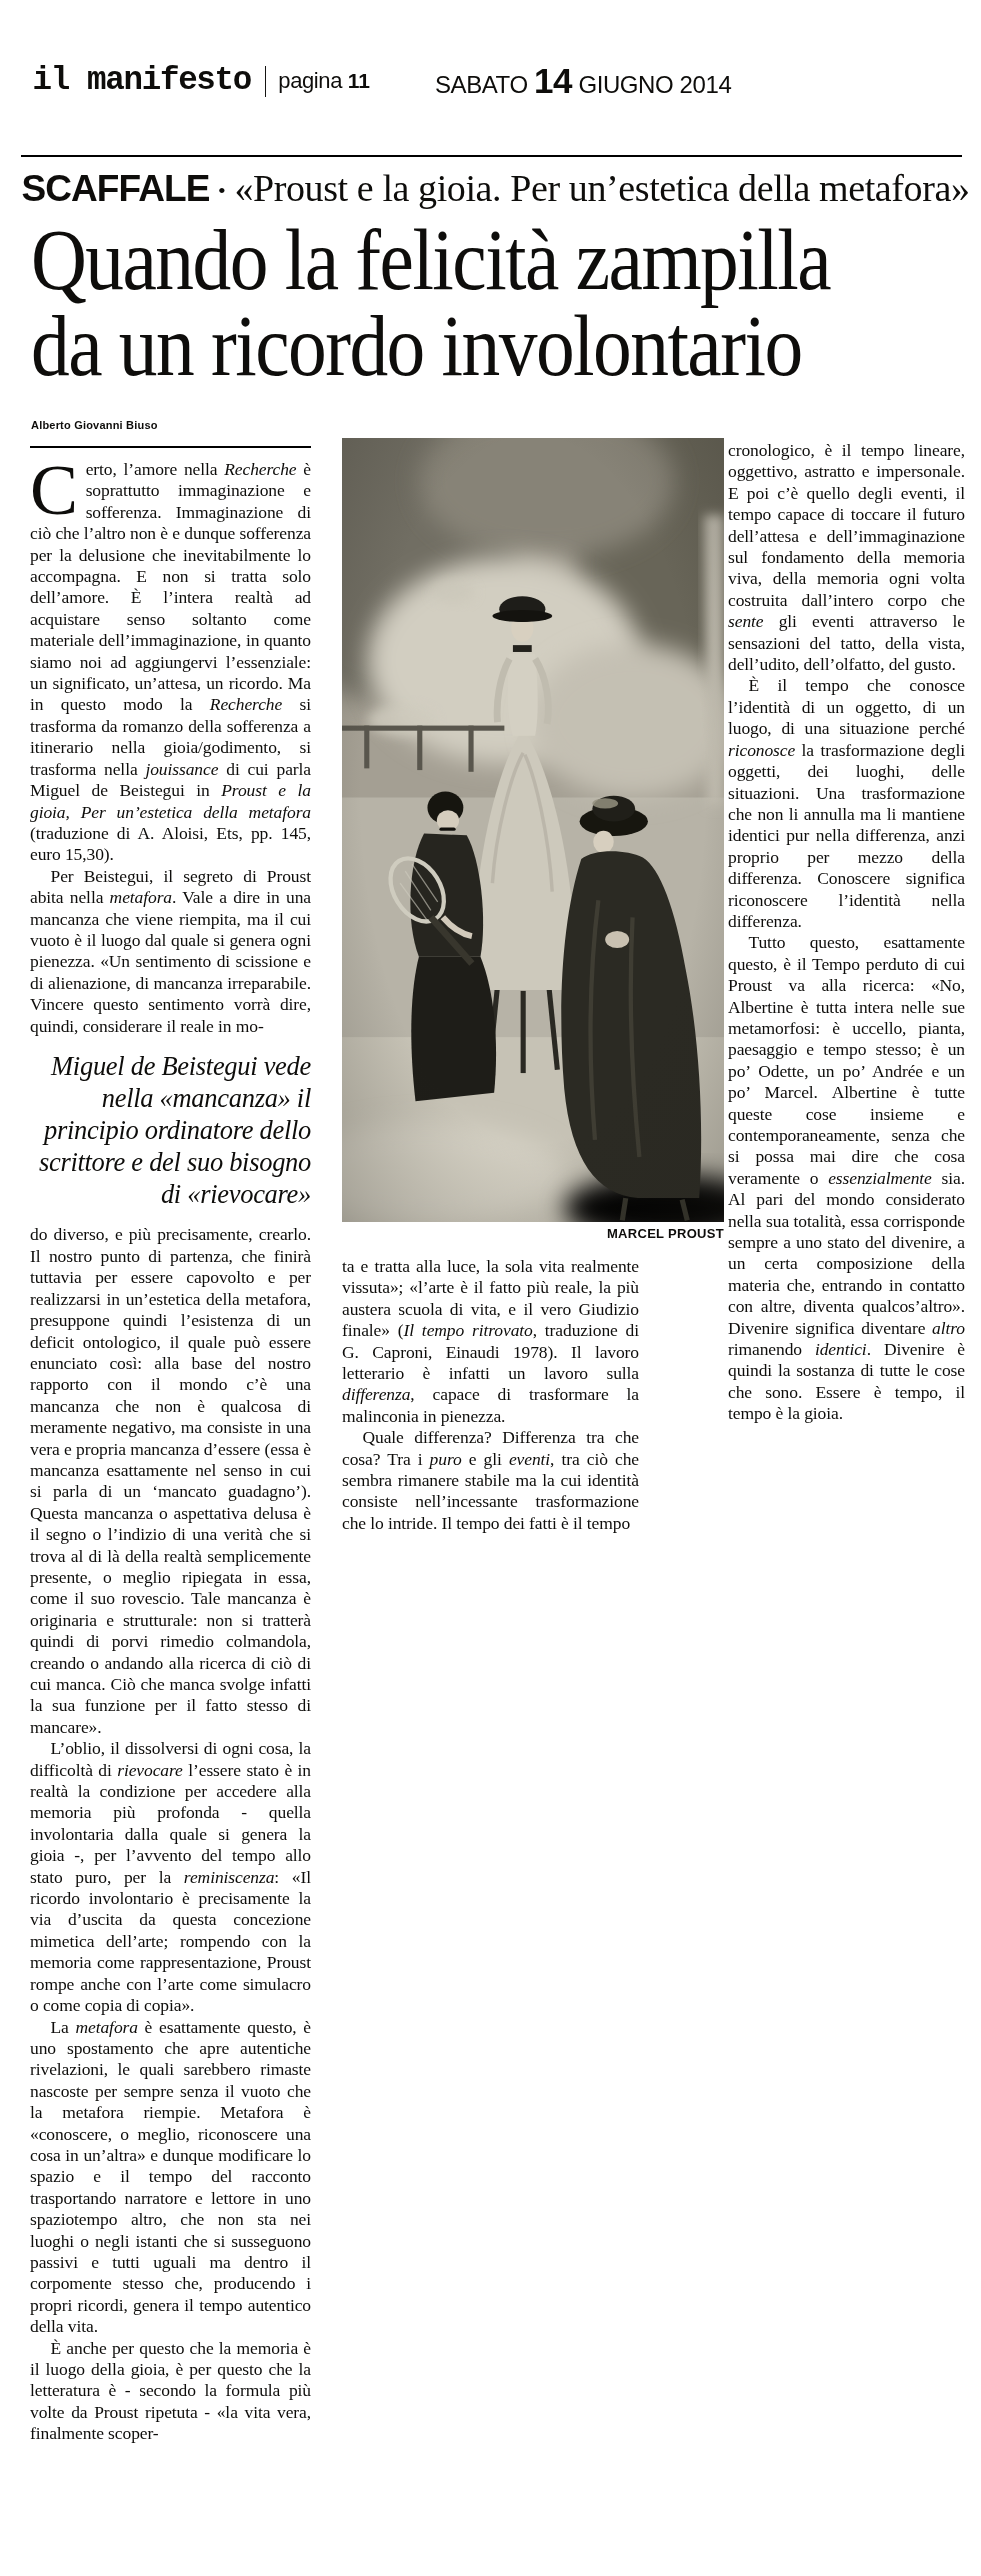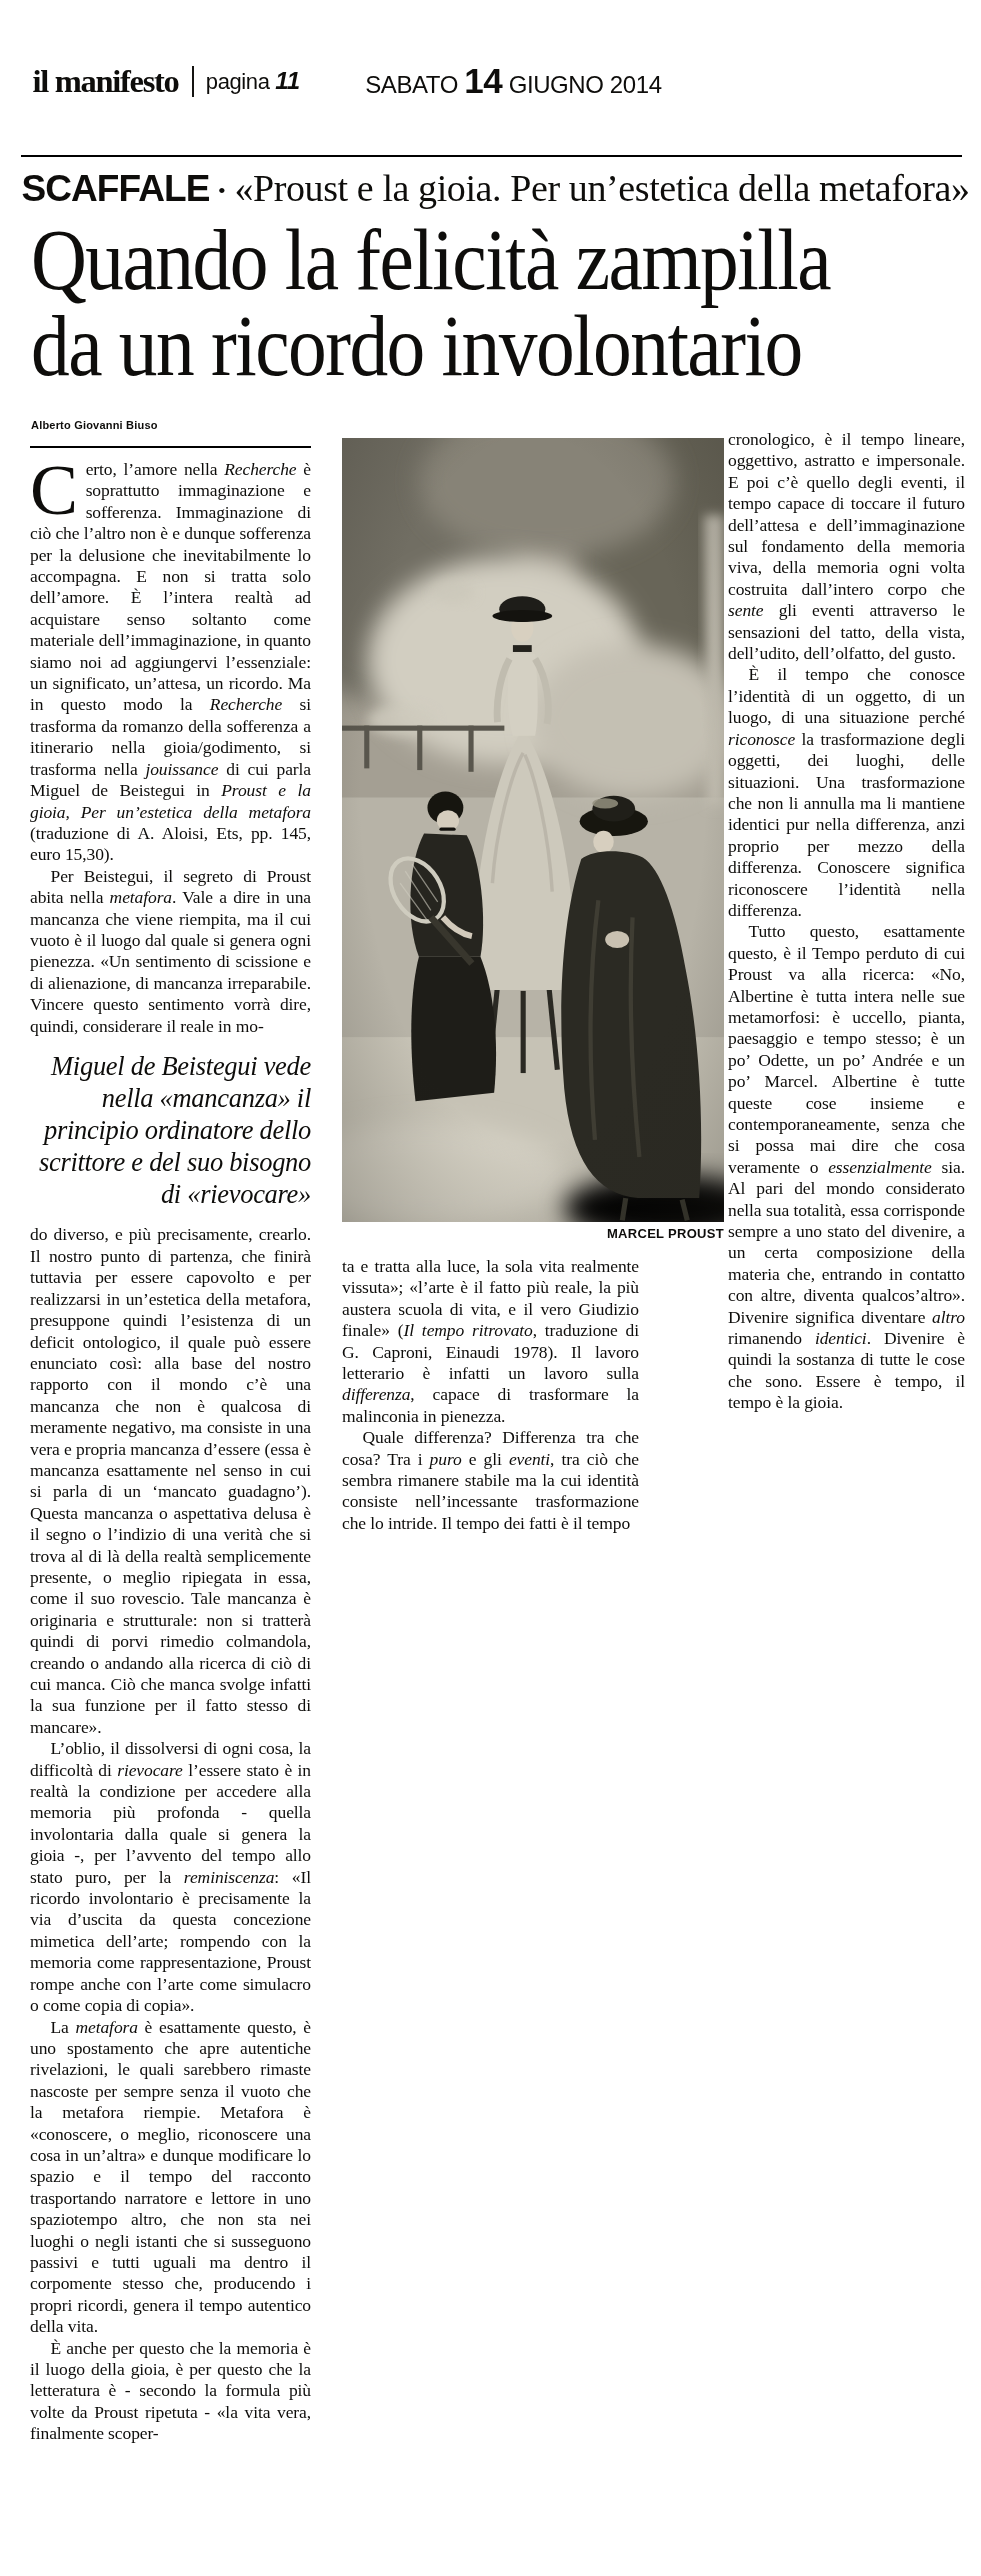--- a/index.html
+++ b/index.html
@@ -1,23 +1,23 @@
 <!DOCTYPE html>
 <html style="font-size:13.7px"><head>
 <meta charset="utf-8">
 <style>
   html,body{margin:0;padding:0;background:#e8e8e8;}
   .page{position:relative;width:981px;height:2576px;background:#ffffff;color:#0e0d0b;
         font-family:"Liberation Serif",serif;overflow:hidden;margin:0 auto;}
   
   .masthead{position:absolute;left:32.5px;top:62px;height:38px;display:flex;align-items:center;white-space:nowrap;}
-  .brand{font-weight:bold;font-size:32.5px;letter-spacing:-1.3px;line-height:1;}
+  .brand{font-weight:bold;font-size:32.5px;letter-spacing:-1.3px;line-height:1;font-family:Liberation Mono, monospace;}
   .mast-sep{display:inline-block;width:1.7px;height:31px;background:#151412;margin:0 12px 0 13.7px;}
   .pagelabel{font-family:"Liberation Sans",sans-serif;font-size:22px;letter-spacing:-0.4px;}
-  .pagelabel b{font-size:24px;letter-spacing:0;font-style:italic;}
+  .pagelabel b{font-size:21px;letter-spacing:0;}
   .mast-date{font-family:"Liberation Sans",sans-serif;font-size:24px;margin-left:65px;letter-spacing:-0.4px;}
   .mast-date b{font-size:35px;}
   
   .top-rule{position:absolute;left:21.4px;top:155px;width:941px;height:1.7px;background:#000;}
   .kicker{position:absolute;left:21.4px;top:166px;white-space:nowrap;}
   .kicker-section{font-family:"Liberation Sans",sans-serif;font-weight:bold;font-size:37px;letter-spacing:-0.9px;}
   .kicker-bullet{font-size:22px;margin:0 8.6px;vertical-align:2.6px;}
   .kicker-title{font-size:38px;letter-spacing:-0.4px;}
   
   .headline{position:absolute;left:19px;top:205px;margin:12px;font-weight:normal;}
@@ -25,21 +25,21 @@
            transform:scaleX(0.9);transform-origin:left;white-space:nowrap;}
   
   .byline{position:absolute;left:31px;top:419px;font-family:"Liberation Sans",sans-serif;
           font-weight:bold;font-size:11px;letter-spacing:0.2px;}
   .byline-rule{position:absolute;left:30px;top:446px;width:281px;height:1.7px;background:#000;}
   
   .col{position:absolute;text-align:justify;font-size:17.5px;line-height:21.4px;
        letter-spacing:-0.1px;overflow:hidden;}
   .col1{left:30px;top:459px;width:281px;height:2105px;}
   .col2{left:342px;top:1256px;width:297px;height:327px;}
-  .col4{left:728px;top:429px;width:237px;height:1153px;}
+  .col4{left:728px;top:440px;width:237px;height:1153px;}
   .para{margin:0;}
   .indent{text-indent:20.5px;}
   .dropcap{float:left;font-size:72px;line-height:56px;padding:2.6px 7.7px 0 0;}
   .pullquote{margin:13px 0 14.5px 0;font-style:italic;font-size:26.5px;line-height:32px;
              text-align:right;letter-spacing:-0.3px;}
   
   .photo{position:absolute;left:342px;top:438px;width:382px;height:784px;margin:0;}
   .photo svg{display:block;width:100%;height:100%;}
   .caption{position:absolute;left:342px;top:1226px;width:382px;text-align:right;
            font-family:"Liberation Sans",sans-serif;font-weight:bold;font-size:13px;letter-spacing:0.3px;}

